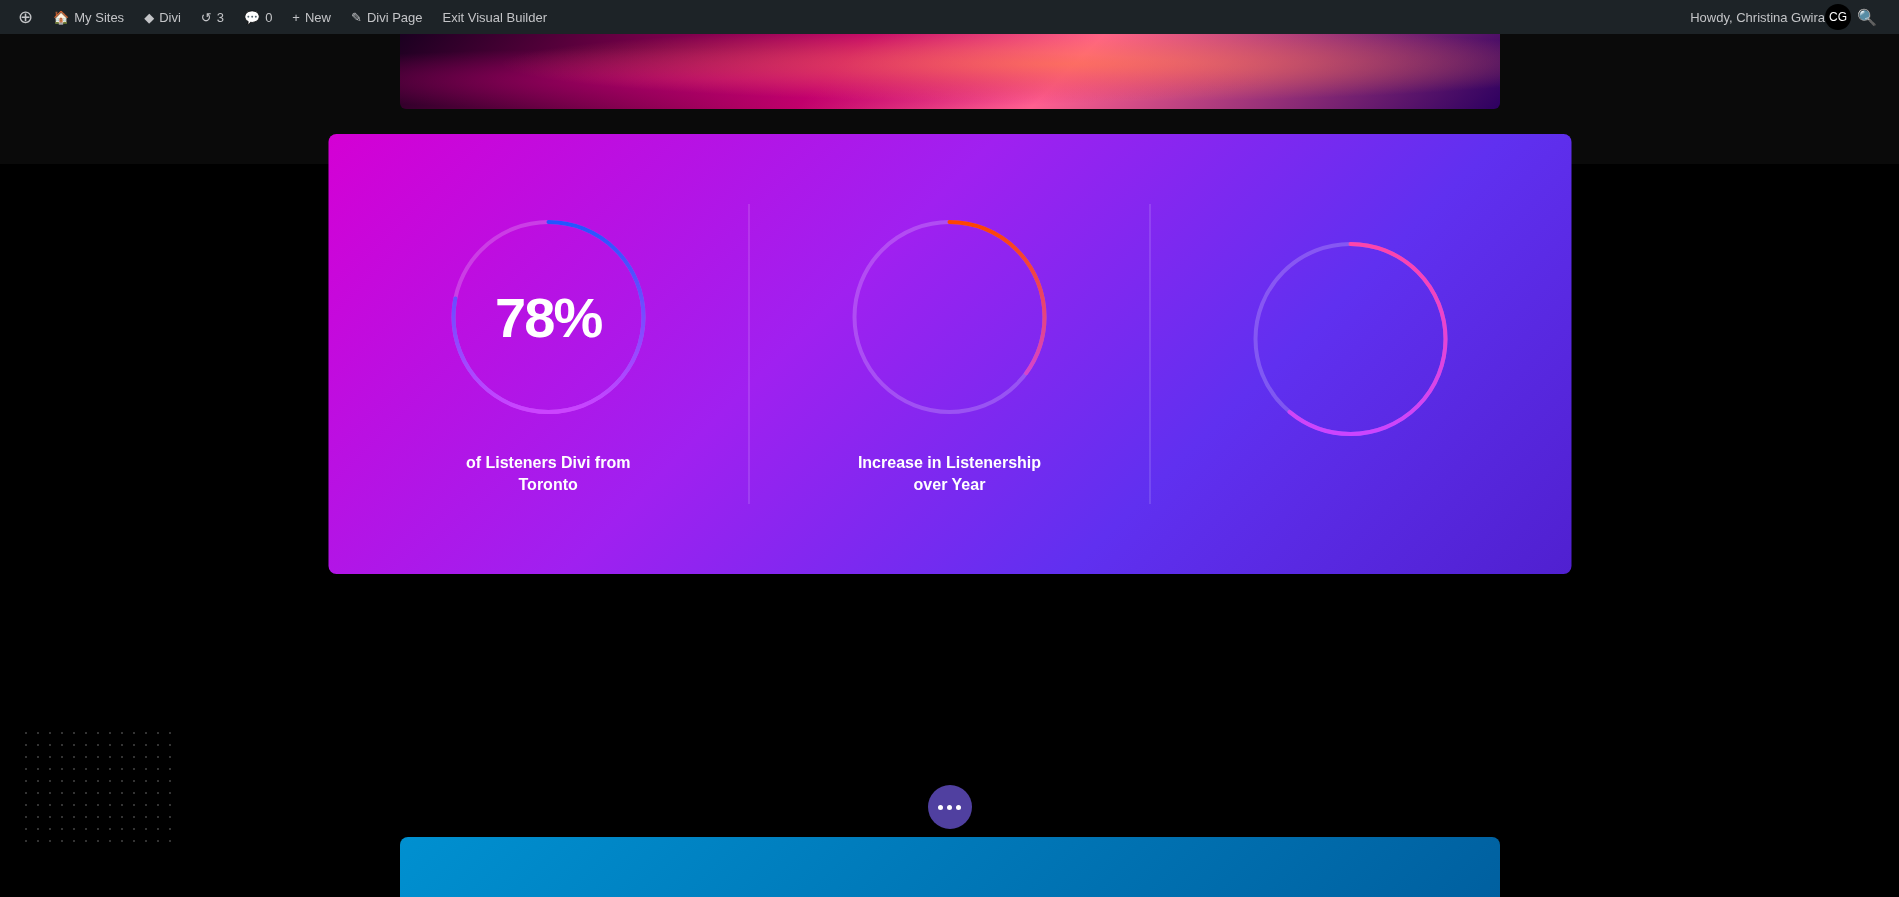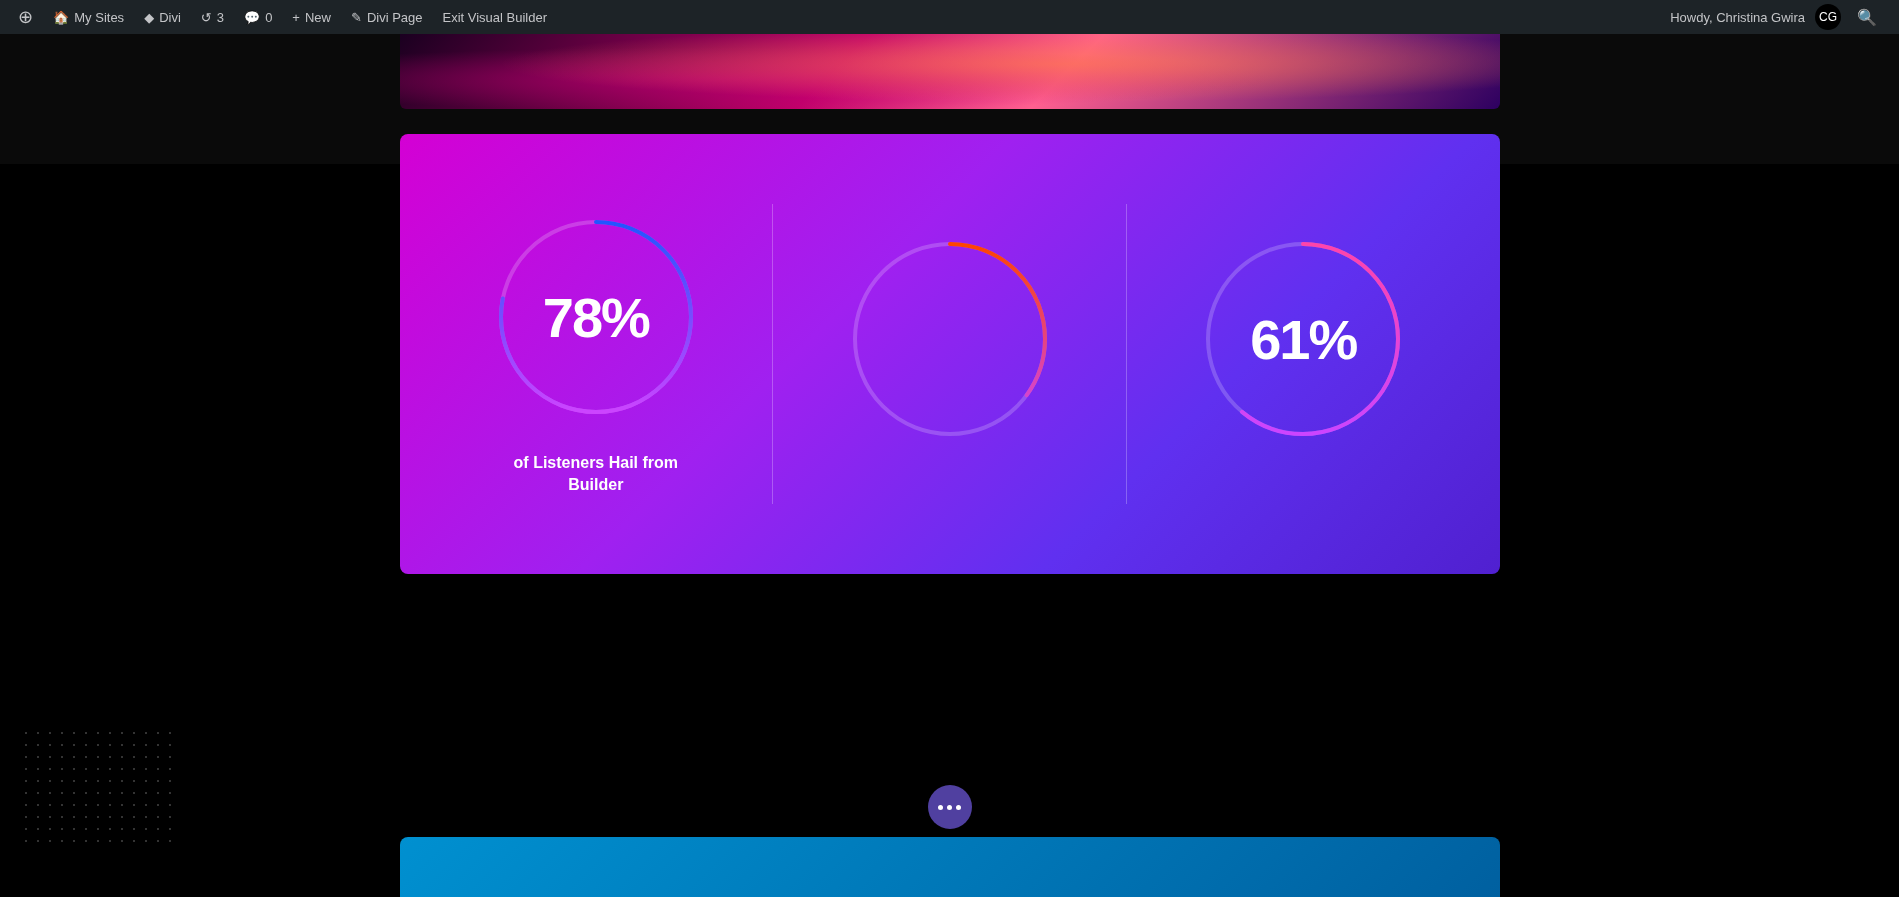--- a/index.html
+++ b/index.html
@@ -33,21 +33,21 @@
       height: 34px;
       white-space: nowrap;
       cursor: pointer;
       text-decoration: none;
     }
     .ab-icon { font-size: 18px; }
     .ab-right {
       margin-left: auto;
       display: flex;
       align-items: center;
-      gap: 10px;
+      gap: 0;
       color: #c3c4c7;
       font-size: 13px;
       padding-right: 8px;
       justify-content: flex-end;
     }
     .ab-avatar {
       width: 26px; height: 26px;
       border-radius: 50%;
       background: #000000;
       overflow: hidden;
@@ -97,21 +97,21 @@
       background: radial-gradient(ellipse at 60% 40%, rgba(255,120,80,0.7) 0%, transparent 60%),
                   radial-gradient(ellipse at 30% 60%, rgba(200,0,120,0.6) 0%, transparent 50%);
     }
 
     
     .stats-section {
       position: absolute;
       top: 100px;
       left: 50%;
       transform: translateX(-50%);
-      width: 1100px;
+      width: 1243px;
       min-height: 440px;
       background: linear-gradient(135deg, #d400d4 0%, #a020f0 40%, #6030f0 70%, #5020d0 100%);
       border-radius: 8px;
       display: flex;
       align-items: center;
       justify-content: center;
       padding: 40px 20px;
     }
 
     .stats-grid {
@@ -302,57 +302,57 @@
                 <stop offset="0%" style="stop-color:#cc44ff"></stop>
                 <stop offset="100%" style="stop-color:#2255ff"></stop>
               </linearGradient>
             </defs>
             <circle class="circle-bg" cx="105" cy="105" r="95"></circle>
 
             <circle class="circle-progress-1" cx="105" cy="105" r="95" stroke="url(#grad1)" stroke-dasharray="465.6 596.9" stroke-dashoffset="0"></circle>
           </svg>
           <span class="circle-value">78%</span>
         </div>
-        <div class="stat-label">of Listeners Hail from Builder</div>
+        <div class="stat-label">of Listeners Divi from Toronto</div>
       </div>
 
       <div class="stat-divider"></div>
 
       <div class="stat-item">
         <div class="circle-container">
           <svg viewBox="0 0 210 210" xmlns="http://www.w3.org/2000/svg">
             <defs>
               <linearGradient id="grad2" x1="0%" y1="0%" x2="100%" y2="0%">
                 <stop offset="0%" style="stop-color:#cc44ff"></stop>
                 <stop offset="100%" style="stop-color:#ff4400"></stop>
               </linearGradient>
             </defs>
             <circle class="circle-bg" cx="105" cy="105" r="95"></circle>
 
             <circle class="circle-progress-1" cx="105" cy="105" r="95" stroke="url(#grad2)" stroke-dasharray="208.9 596.9" stroke-dashoffset="0"></circle>
           </svg>
         </div>
+        <div class="stat-label">Increase in Listenership over Year</div>
       </div>
 
       <div class="stat-divider"></div>
 
       <div class="stat-item">
         <div class="circle-container">
           <svg viewBox="0 0 210 210" xmlns="http://www.w3.org/2000/svg">
             <defs>
               <linearGradient id="grad3" x1="0%" y1="0%" x2="100%" y2="0%">
                 <stop offset="0%" style="stop-color:#cc44ff"></stop>
                 <stop offset="100%" style="stop-color:#ff44aa"></stop>
               </linearGradient>
             </defs>
             <circle class="circle-bg" cx="105" cy="105" r="95"></circle>
 
             <circle class="circle-progress-1" cx="105" cy="105" r="95" stroke="url(#grad3)" stroke-dasharray="364.1 596.9" stroke-dashoffset="0"></circle>
           </svg>
-          <span class="circle-value">61%</span>
         </div>
       </div>
 
     </div>
   </div>
 
   <div class="bottom-area">
     <div class="deco-dots"></div>
     <div class="bottom-panel"></div>
   </div>

